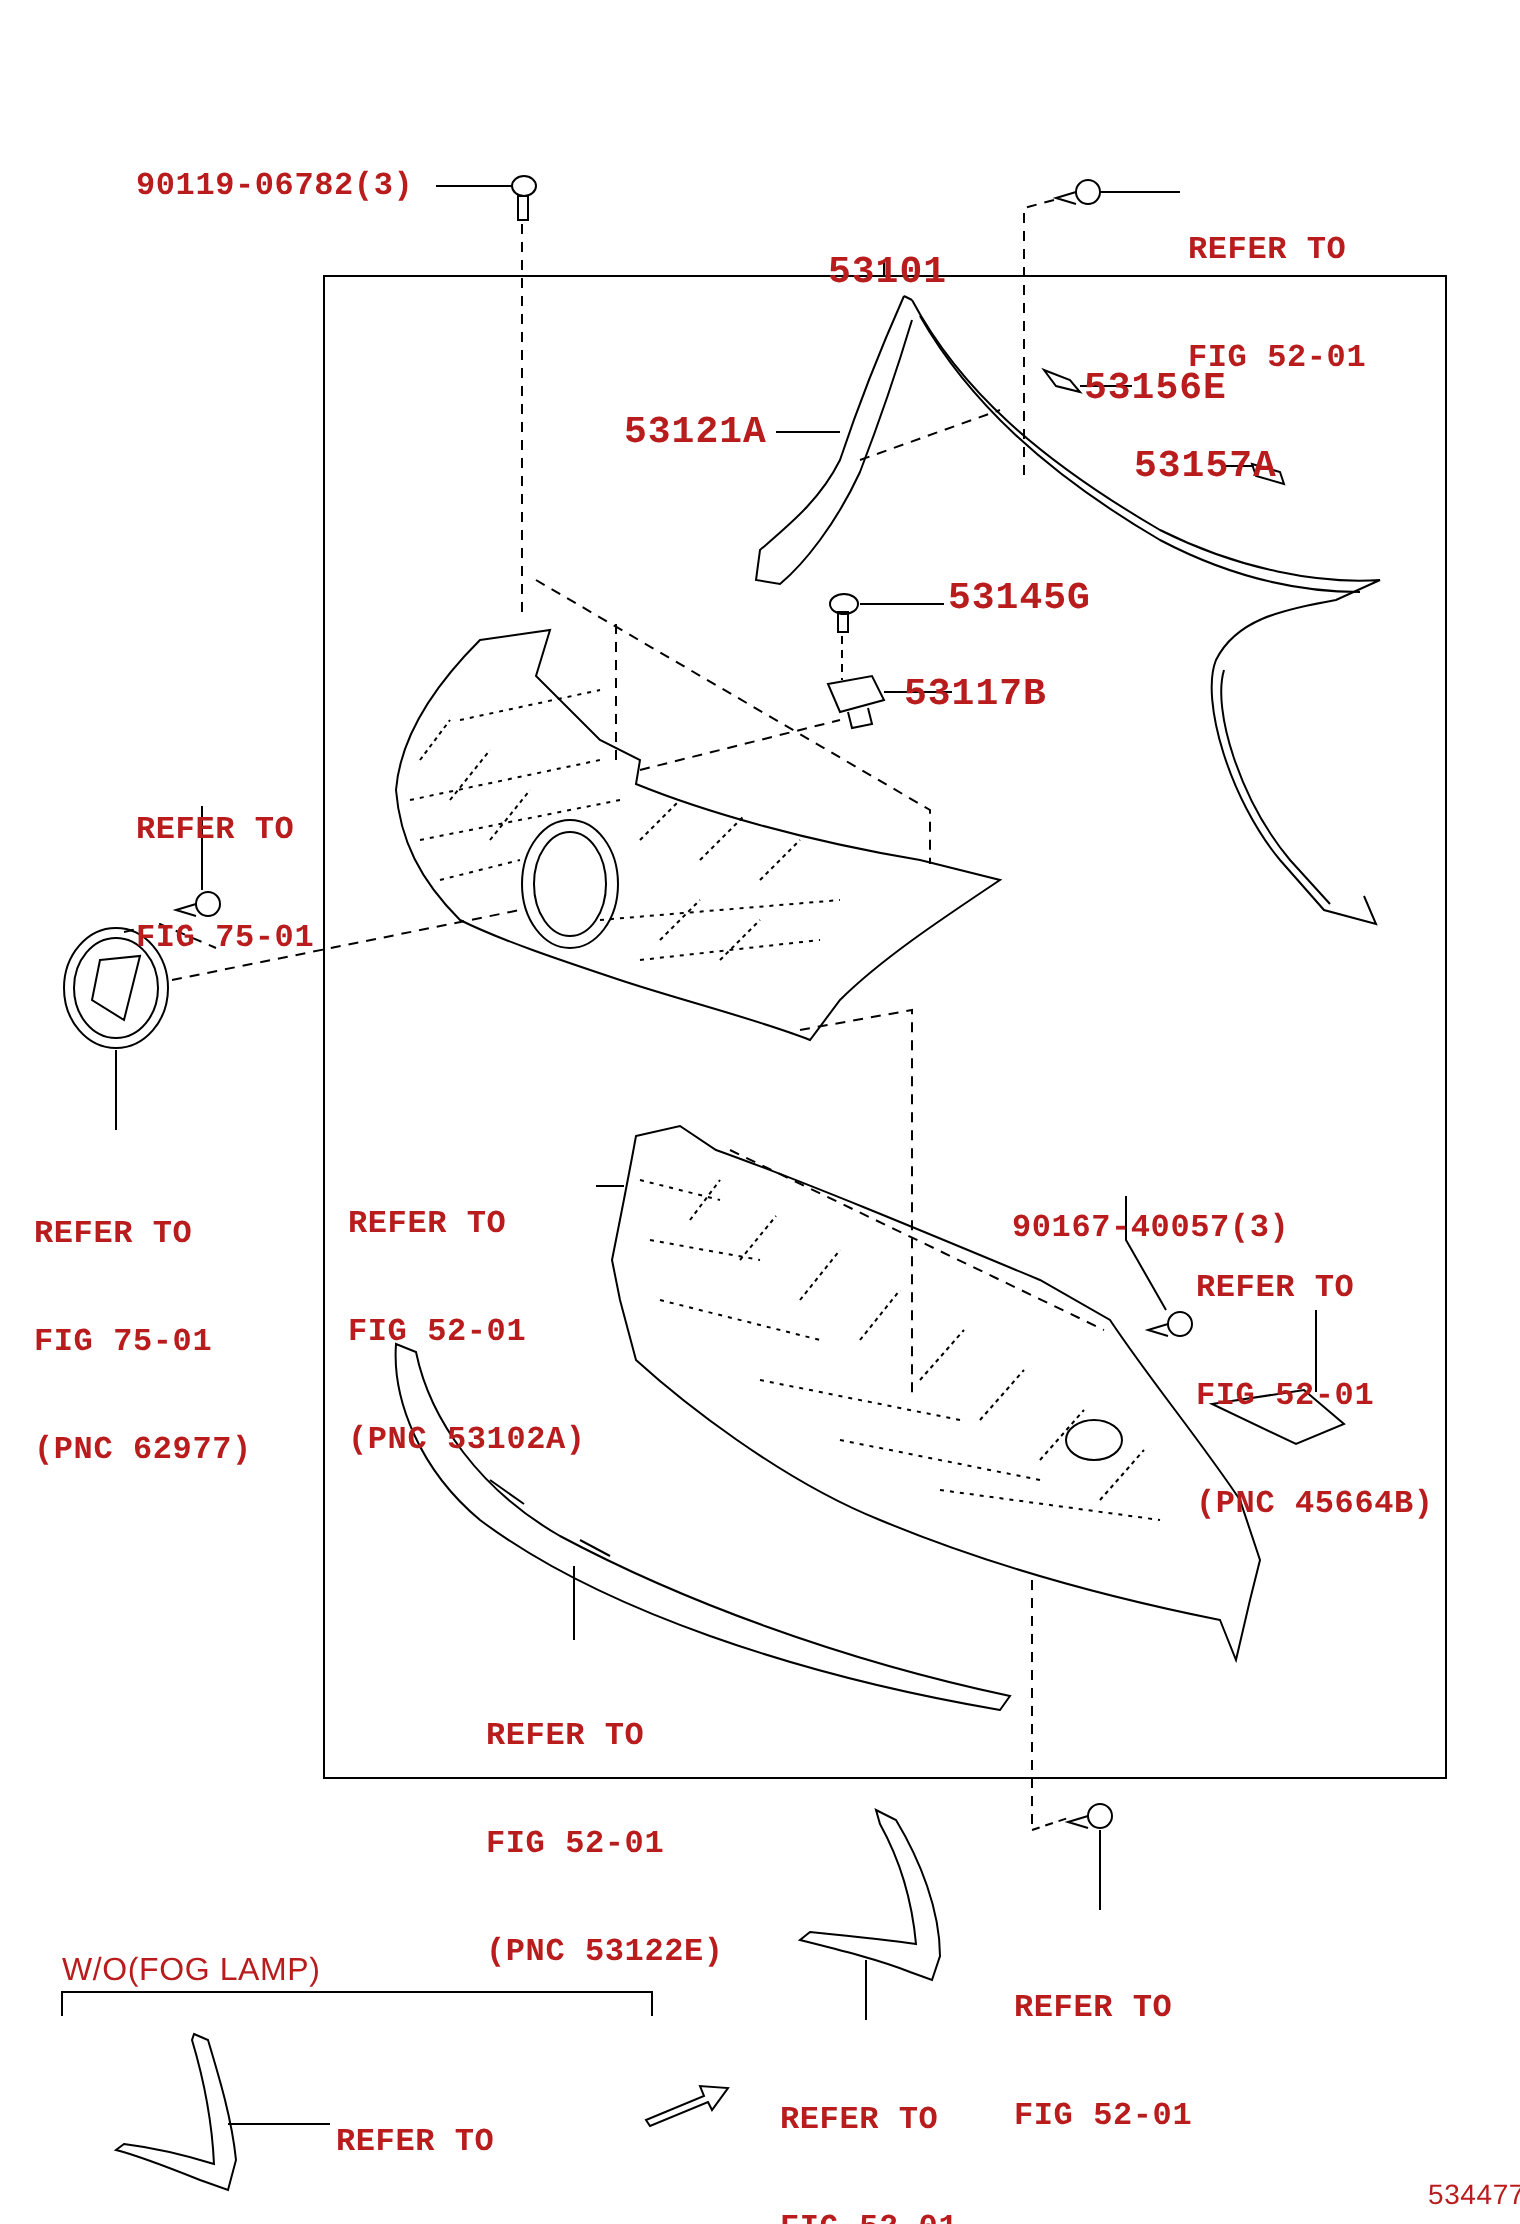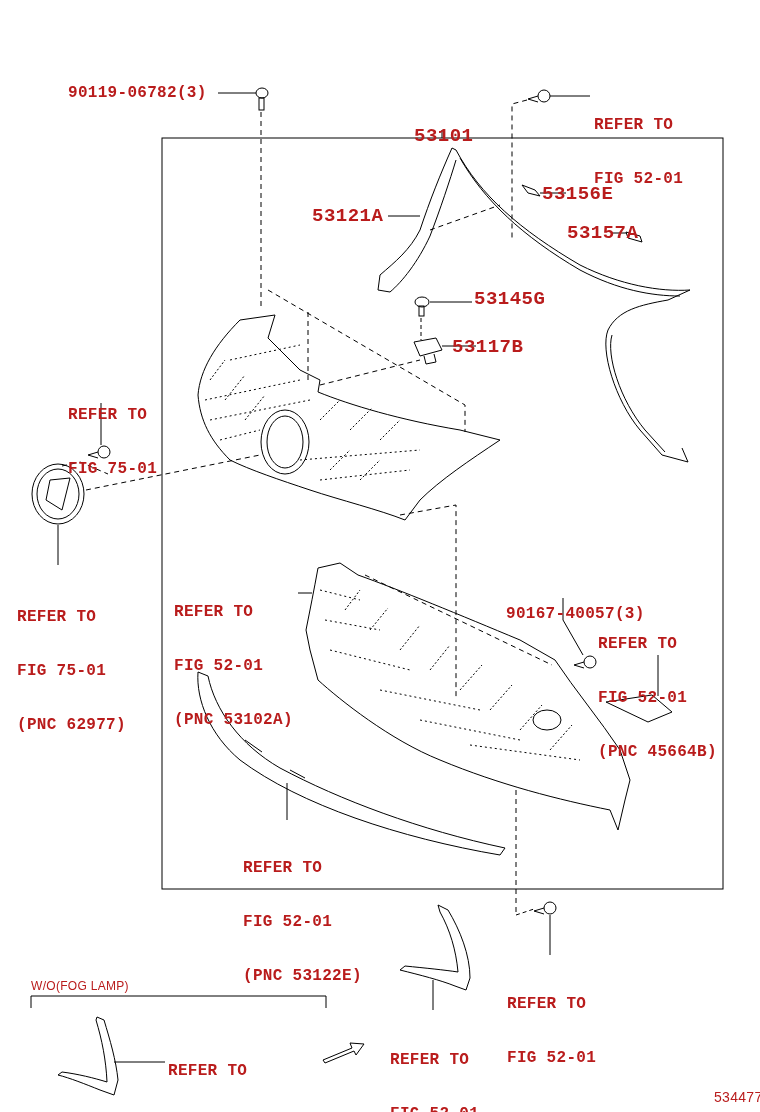--- a/index.html
+++ b/index.html
@@ -11,21 +11,21 @@
       font-weight: bold;
       color: #b91c1c;
       font-size: 16px;
       line-height: 18px;
       white-space: pre;
       letter-spacing: 0.3px;
     }
     .lbl.big { font-size: 19px; line-height: 22px; letter-spacing: 0.5px; }
     .lbl.small-sans {
       font-family: "Liberation Sans", "DejaVu Sans", sans-serif;
-      font-weight: normal; font-size: 12px; line-height: 14px;
+      font-weight: normal; font-size: 16px; line-height: 14px;
     }
     .lbl.fig-id {
       font-family: "Liberation Sans", "DejaVu Sans", sans-serif;
       font-weight: normal; font-size: 14px;
     }
     .lbl .ln { display: block; }
     svg { position: absolute; left: 0; top: 0; }
   </style>
 </head>
 <body>

